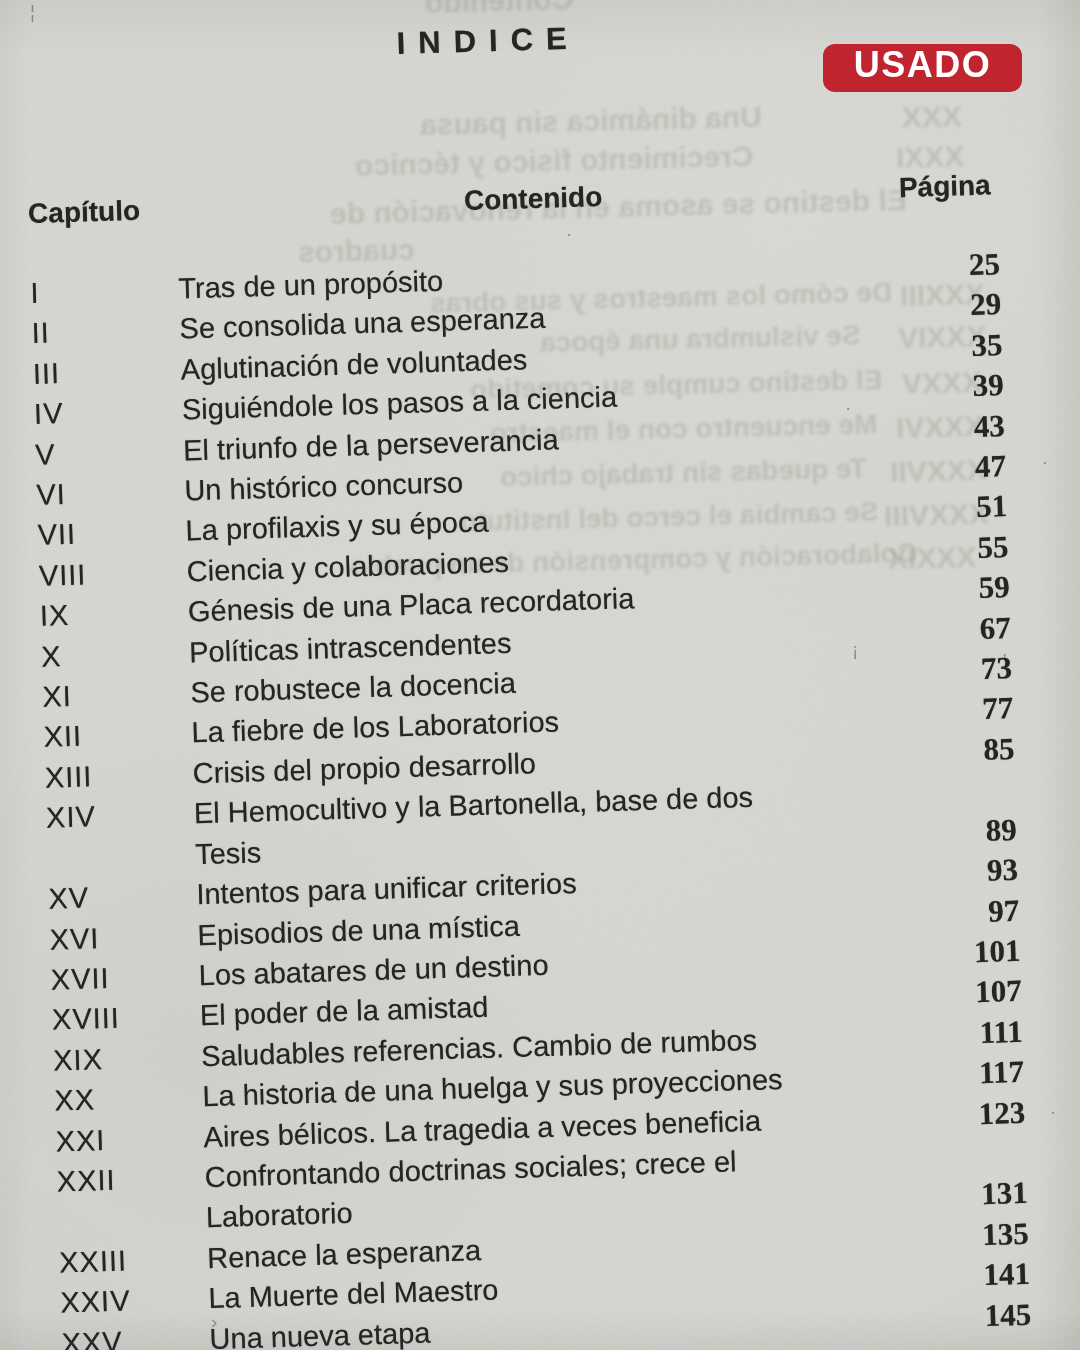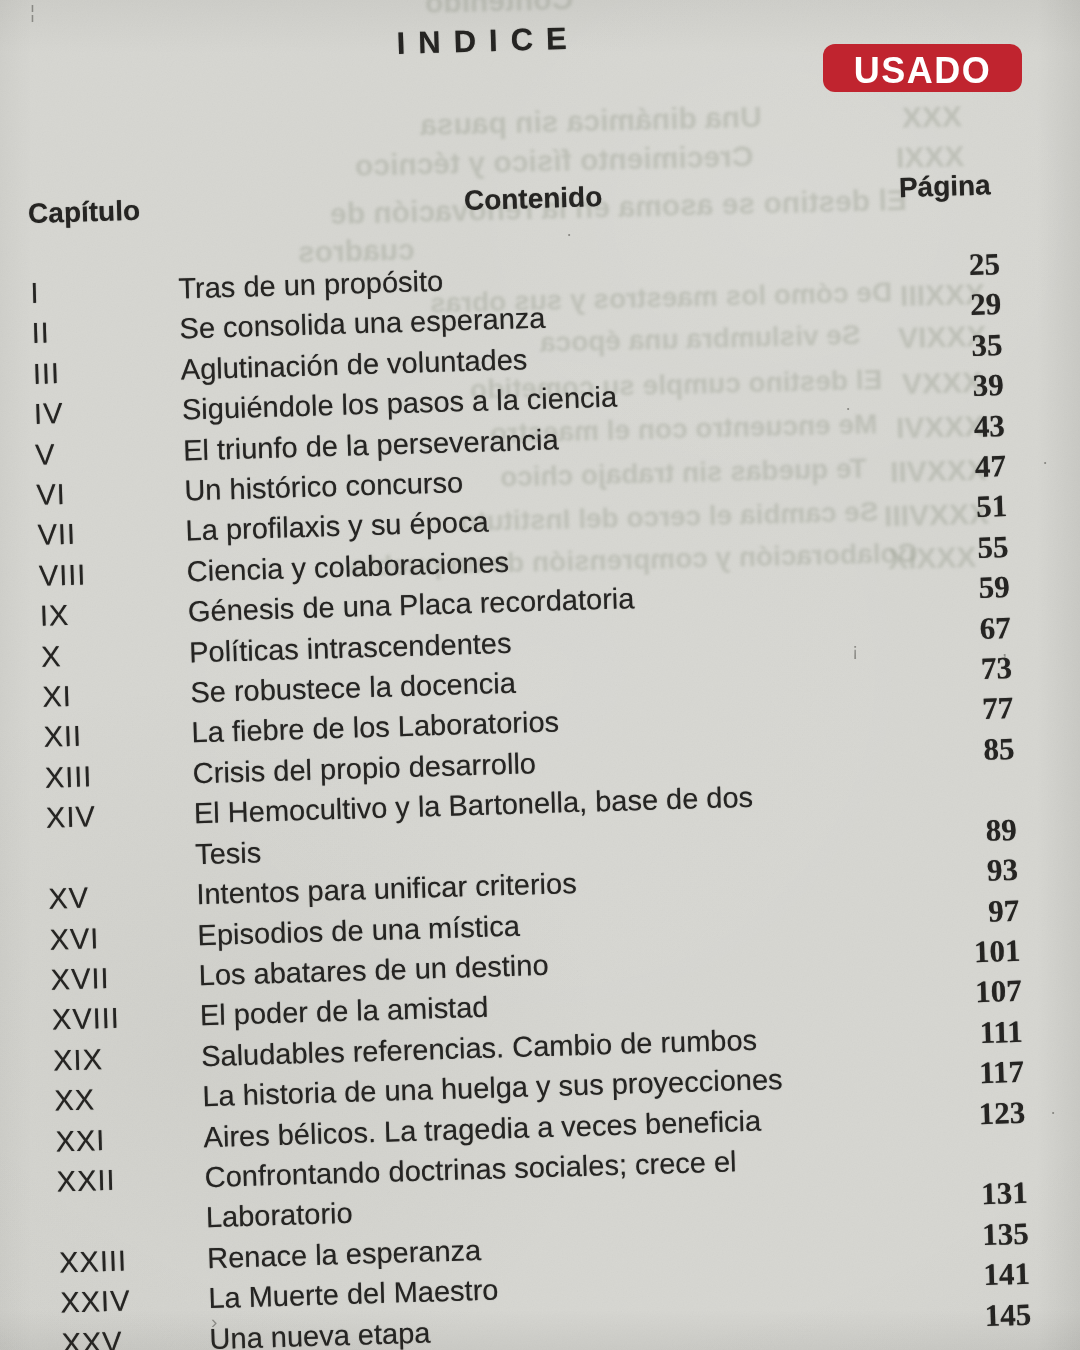--- a/index.html
+++ b/index.html
@@ -61,21 +61,21 @@
     background:
       linear-gradient(180deg, rgba(40,40,36,.05) 0%, rgba(0,0,0,0) 4%),
       linear-gradient(0deg, rgba(40,40,36,.07) 0%, rgba(0,0,0,0) 3%),
       linear-gradient(90deg, rgba(40,40,36,.04) 0%, rgba(0,0,0,0) 3%, rgba(0,0,0,0) 96%, rgba(40,40,36,.08) 100%),
       radial-gradient(120% 95% at 50% 42%, rgba(0,0,0,0) 60%, rgba(40,40,36,.06) 100%);
   }
   
   .badge{
     position:absolute;left:823px;top:44px;width:199px;height:48px;
     background:#c0242f;border-radius:12px;
-    display:flex;align-items:flex-end;justify-content:center;
+    display:flex;align-items:flex-start;justify-content:center;
     color:#ffffff;font-size:36px;font-weight:bold;letter-spacing:1.5px;
   }
 </style>
 </head>
 <body>
 
 <div class="page">
 
   <div class="texture"></div>
 

